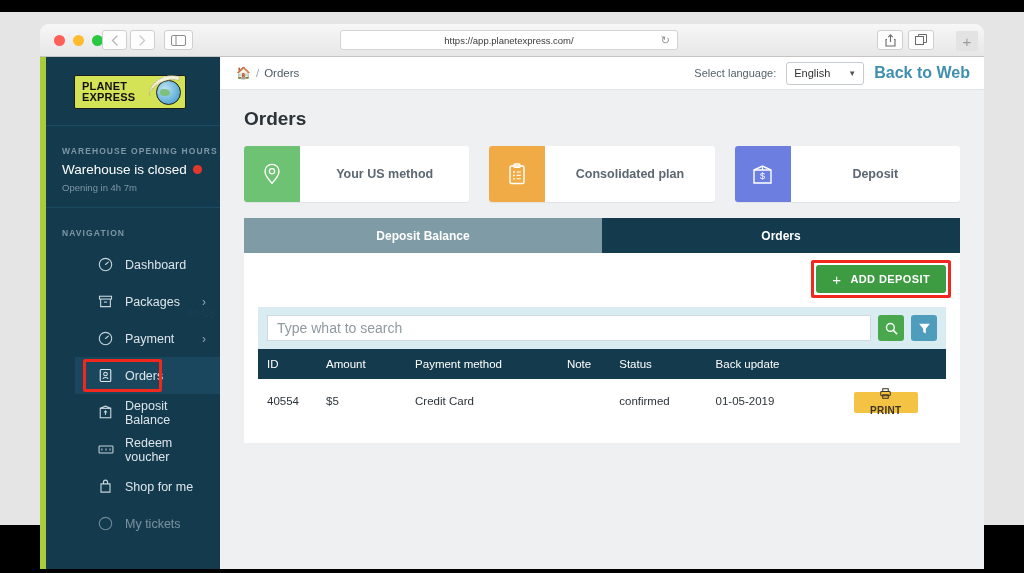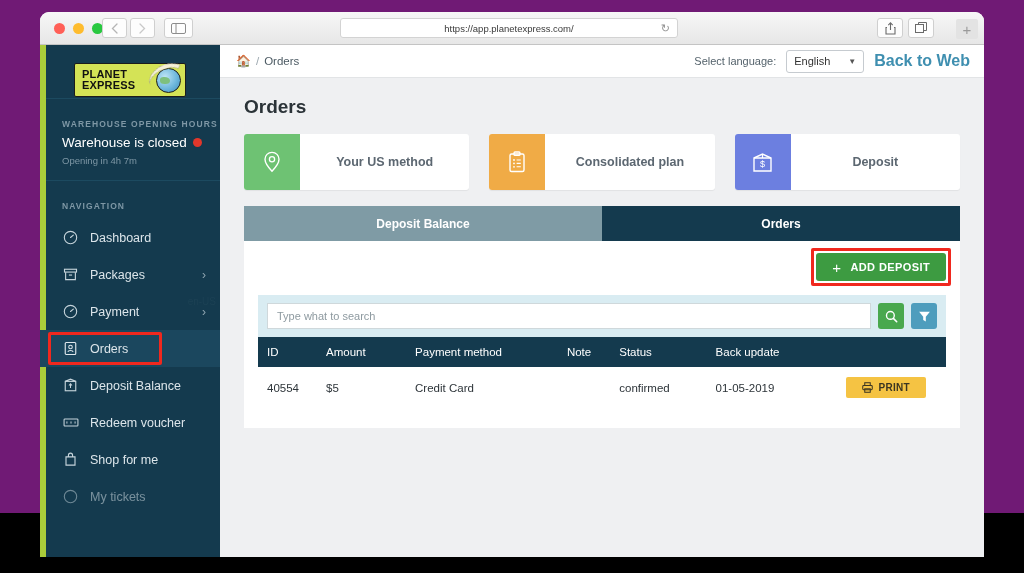--- a/index.html
+++ b/index.html
@@ -5,23 +5,23 @@
   * { box-sizing: border-box; margin: 0; padding: 0; }
   html, body {
     width: 1024px; height: 573px;
     background: #000;
     font-family: "Liberation Sans", sans-serif;
     overflow: hidden;
   }
 
   
   #frame {
-    position: absolute; left: 0; top: 0;
+    position: absolute; left: 0; top: 12px;
     width: 1024px; height: 513px;
-    background: #701a75;
+    background: #e5e5e5;
   }
   #window {
     position: absolute;
     left: 40px; top: 12px;
     width: 944px; height: 545px;
     background: #eff0f2;
     border-radius: 9px 9px 0 0;
     overflow: hidden;
   }
 
@@ -90,21 +90,21 @@
     width: 180px; min-width: 180px;
     background: #143a4e;
     color: #d8e2e8;
     overflow: hidden;
   }
   #sidebar .accent {
     position: absolute; left: 0; top: 0; bottom: 0; width: 6px;
     background: #aacc3a;
   }
   .logo-wrap {
-    padding: 18px 0 1px 0;
+    padding: 18px 0 16px 0;
     display: flex; justify-content: center;
     border-bottom: 1px solid #1c4a60;
   }
   .logo {
     position: relative;
     background: #d4e356;
     width: 112px; height: 34px;
     border: 1.5px solid #1b1b1b;
     border-radius: 2px;
     display: flex; align-items: center;
@@ -153,21 +153,21 @@
   }
   .wh-sub { font-size: 9.5px; color: #7e97a5; margin-top: 5px; }
 
   .nav-divider { height: 1px; background: #1c4a60; margin: 14px 0 0 0; }
 
   .locale {
     position: absolute; right: 4px; top: 251px;
     font-size: 10px; color: #1c4154;
   }
 
-  .nav-list { margin-top: 6px; position: relative; }
+  .nav-list { margin-top: 6px; position: relative; margin-left: 35px; }
   .nav-item {
     display: flex; align-items: center;
     height: 37px; padding-left: 22px; padding-right: 14px;
     font-size: 12.5px; color: #dce5ea;
     position: relative;
   }
   .nav-item .ic {
     width: 17px; height: 17px; margin-right: 11px;
     display: inline-flex; align-items: center; justify-content: center;
     color: #c6d4db; flex: 0 0 17px;
@@ -260,21 +260,21 @@
   .searchrow {
     margin-top: 14px;
     background: #d9ecf2;
     padding: 8px 9px;
     display: flex; align-items: center; gap: 7px;
   }
   .search-input {
     flex: 1; height: 26px;
     background: #fff; border: 1px solid #cfd8db; border-radius: 0;
     padding: 0 9px;
-    font-size: 11px; color: #333;
+    font-size: 14px; color: #333;
     font-family: "Liberation Sans", sans-serif;
   }
   .search-input::placeholder { color: #8e9aa0; }
   .sq-btn {
     width: 26px; height: 26px; border-radius: 3px;
     display: flex; align-items: center; justify-content: center;
     color: #fff; font-size: 12px;
   }
   .sq-btn.search { background: #49a84e; }
   .sq-btn.filter { background: #4e9dbd; }
@@ -299,21 +299,21 @@
   td.c-note, th.c-note { width: 50px; }
   td.c-status, th.c-status { width: 92px; }
   td.c-upd, th.c-upd { width: 105px; }
   td.c-act, th.c-act { width: 115px; text-align: center; }
   td.c-upd { font-size: 10px; color: #3b4349; }
   .print-btn {
     background: #f5c343; color: #3b3522;
     height: 21px; border-radius: 2px;
     display: inline-flex; align-items: center; justify-content: center; gap: 6px;
     padding: 0 16px;
-    font-size: 10px; font-weight: bold; letter-spacing: 0.3px;
+    font-size: 10px; font-weight: bold; letter-spacing: 0.3px; flex-direction: column;
   }
 
   svg { display: block; }
 </style>
 </head>
 <body>
 
 <div id="frame">
   <div id="window">
 

